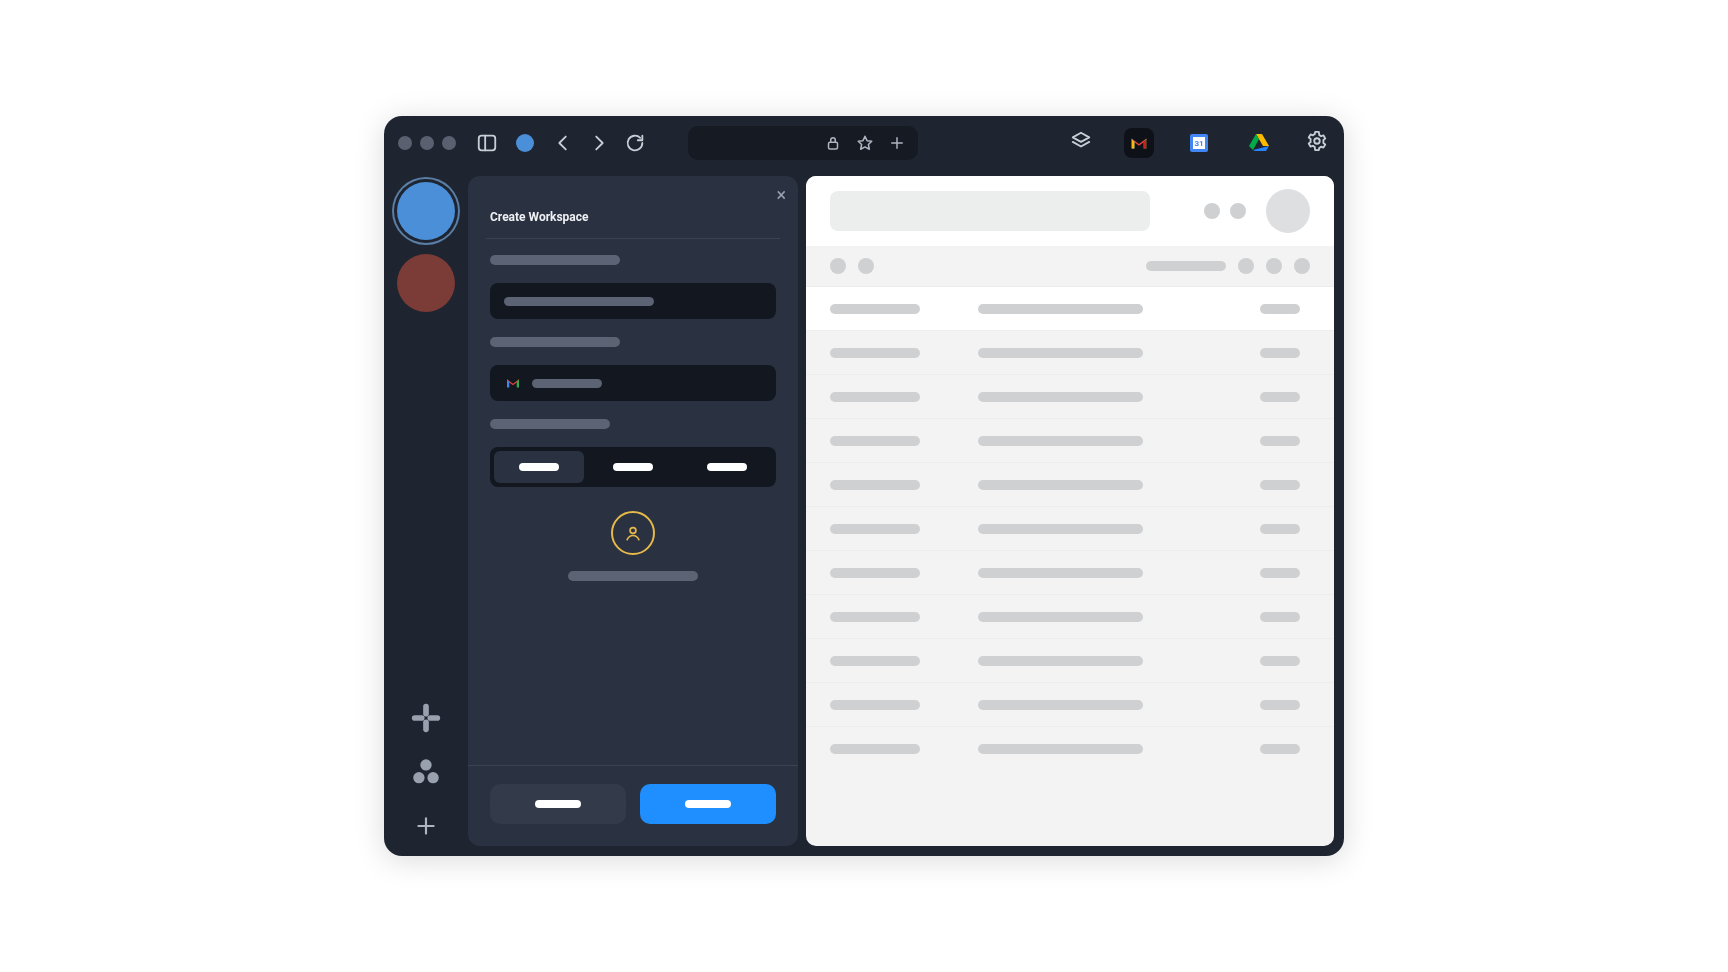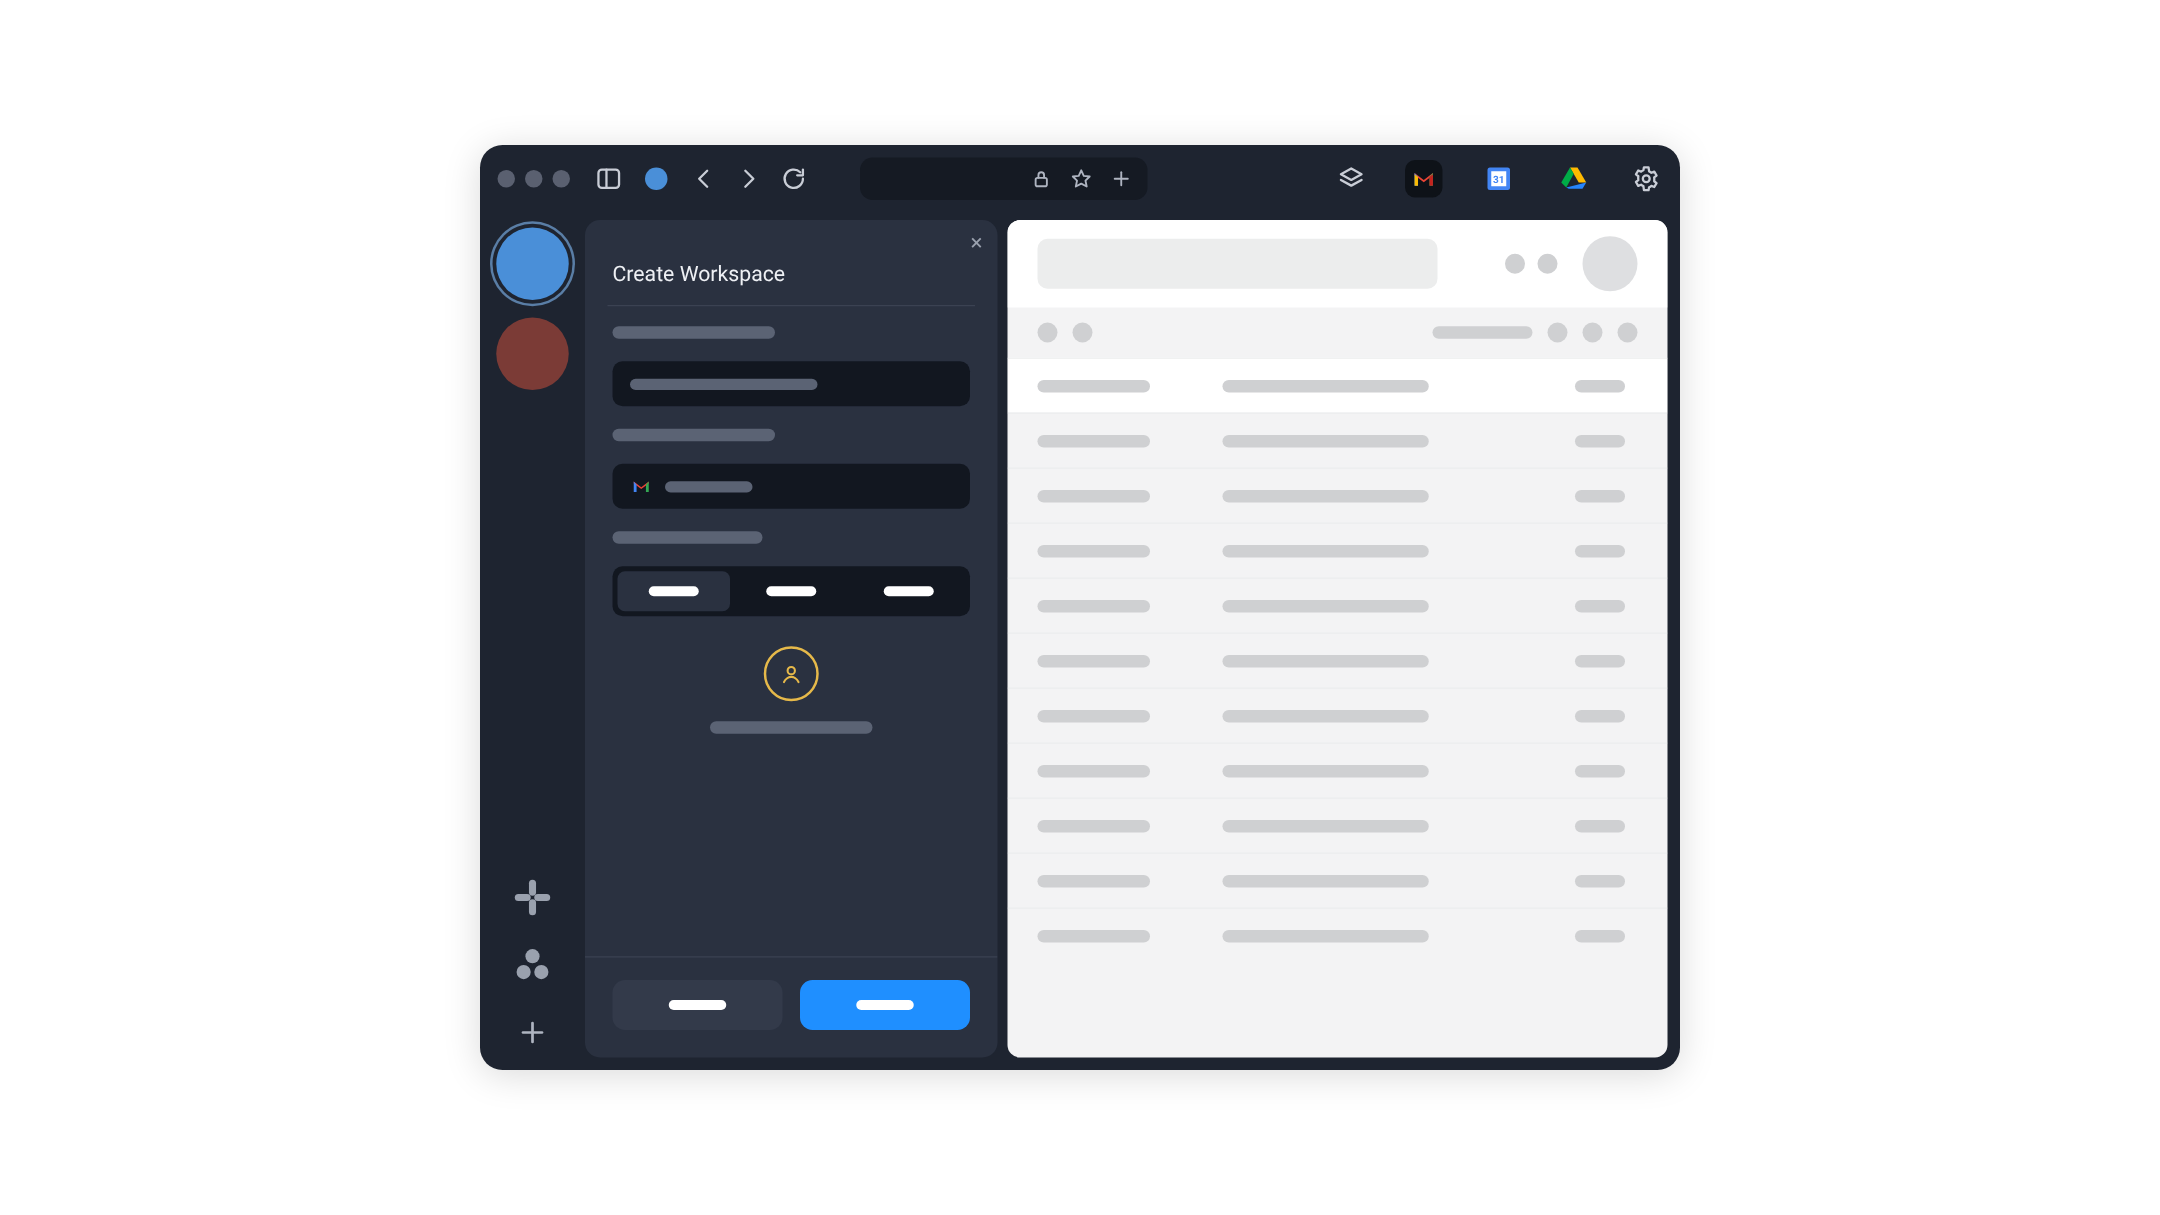--- a/index.html
+++ b/index.html
@@ -46,21 +46,21 @@
     background:#151a23;
     border-radius:10px;
     display:flex;
     align-items:center;
     justify-content:flex-end;
     gap:14px;
     padding:0 12px;
     color:#aeb4c0;
   }
   .addressbar svg{ width:18px; height:18px; }
-  .tb-right { margin-left:auto; display:flex; align-items:center; gap:30px; }
+  .tb-right { margin-left:auto; display:flex; align-items:flex-start; gap:30px; }
   .ext-icon { width:30px; height:30px; border-radius:8px; display:flex; align-items:center; justify-content:center; background:transparent; }
   .ext-icon.dark{ background:#0e1218; }
 
   
   .body { flex:1; display:flex; overflow:hidden; }
 
   
   .rail {
     width:84px;
     display:flex;
@@ -95,21 +95,21 @@
     display:flex;
     flex-direction:column;
     overflow:hidden;
     position:relative;
   }
   .panel-close {
     position:absolute; top:10px; right:12px;
     color:#9aa1ae; cursor:pointer; font-size:18px; line-height:1;
   }
   .panel-title {
-    color:#eef0f4; font-weight:400; font-size:17px;
+    color:#eef0f4; font-weight:700; font-size:12px;
     padding:34px 22px 14px 22px;
   }
   .panel-hr { height:1px; background:#3b4252; margin:0 18px 16px 18px; }
 
   .panel-body { padding:0 22px; display:flex; flex-direction:column; gap:18px; }
 
   .skel { border-radius:6px; background:#5b6374; height:10px; }
   .label-skel { width:130px; }
   .label-skel.sm { width:120px; }
 

